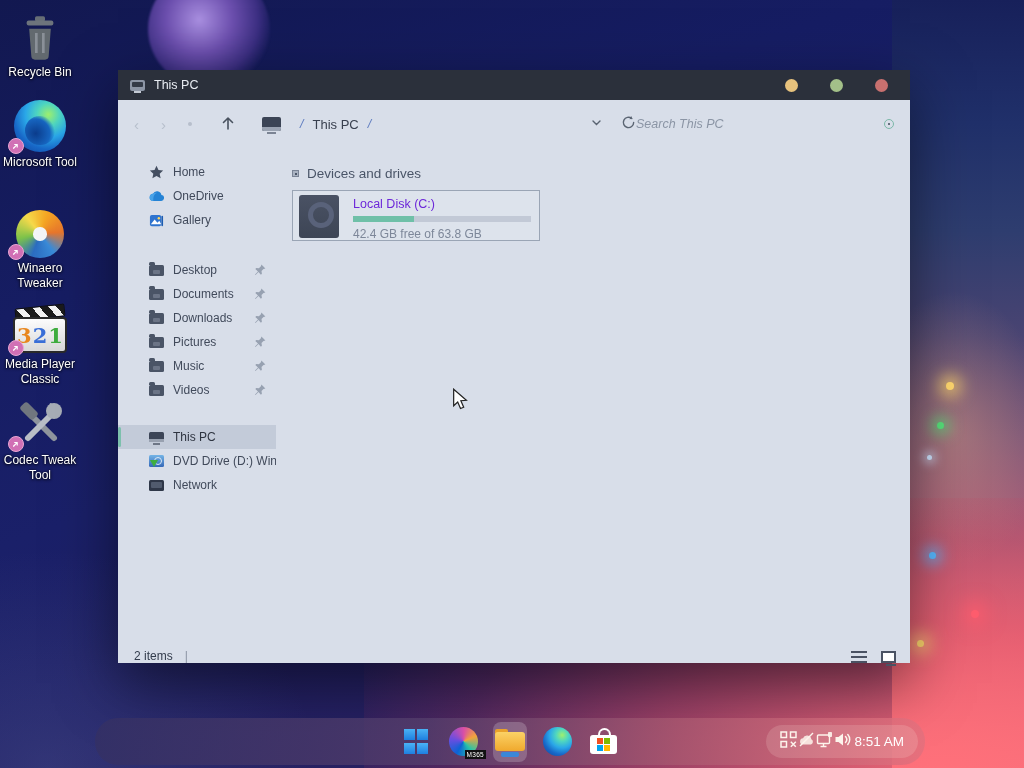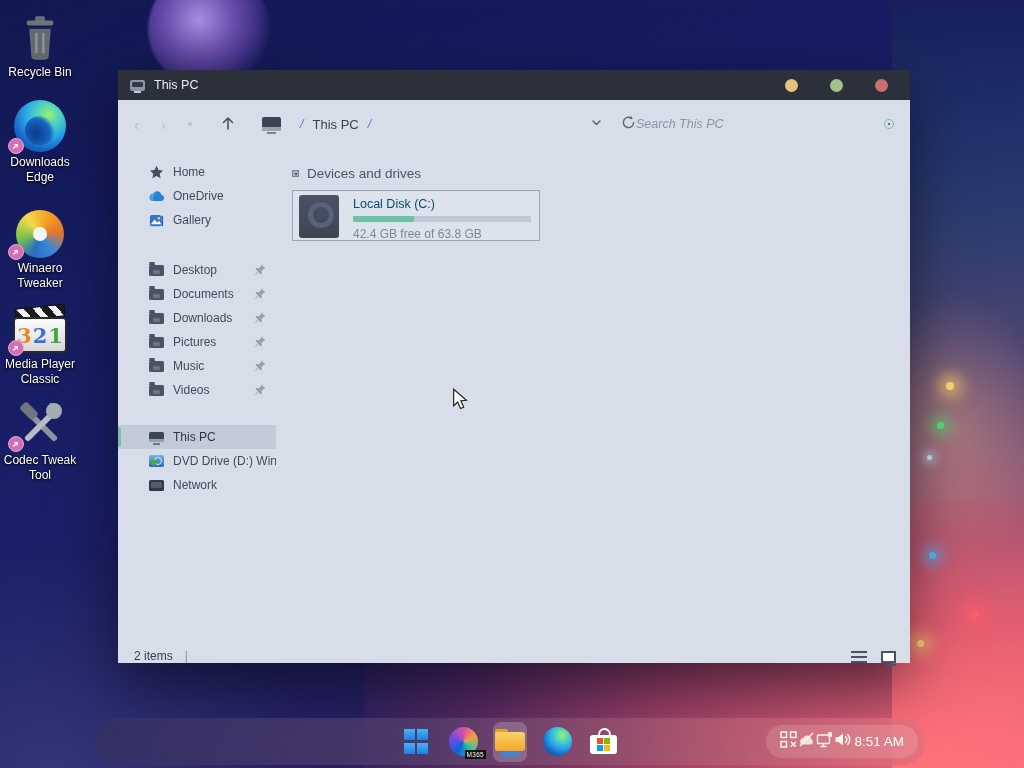--- a/index.html
+++ b/index.html
@@ -91,21 +91,21 @@
 
   .main { flex:1; position:relative; padding:18px 0 0 16px; }
   .sec-head { display:flex; align-items:center; color:#4a5568; font-size:13.5px; }
   .sec-box { width:7px; height:7px; border:1px solid #7a8496; background:#aab3c2; margin-right:8px; position:relative; }
   .sec-box::after { content:""; position:absolute; left:1.5px; top:1.5px; width:2.5px; height:2.5px; background:#4a5568; }
   .drives { display:flex; margin-top:9px; }
   .drive-card { width:248px; height:51px; border:1px solid #9aa5b5; background:#dde3ec; display:flex; padding:4px 10px 4px 6px; }
   .hdd { width:40px; height:43px; background:linear-gradient(180deg,#4a5264,#3d4555); border-radius:3px; position:relative; flex:none; margin-right:14px; }
   .hdd::before { content:""; position:absolute; left:9px; top:7px; width:16px; height:16px; border-radius:50%; border:5px solid #59627a; }
   .drive-meta { flex:1; padding-top:2px; }
-  .drive-name { color:#0c4a6e; font-size:12.5px; }
+  .drive-name { color:#6d28d9; font-size:12.5px; }
   .bar { margin-top:5px; width:178px; height:6px; background:#c2c9d6; }
   .bar-fill { height:100%; background:#6fc0a8; }
   .drive-info { margin-top:5px; color:#7d8799; font-size:12px; }
   .dvd-item { display:flex; margin-left:32px; padding-top:2px; }
   .dvd-art { position:relative; width:44px; height:40px; flex:none; margin-right:12px; }
   .dvd-case { position:absolute; left:2px; top:10px; width:40px; height:28px; border:1px solid #1d4f92; border-radius:2px;
     background:linear-gradient(180deg,#8cc8f0 0%,#4e93d8 45%,#2f6fc2 100%); }
   .dvd-meta { width:180px; }
   .dvd-name { color:#2e3440; font-size:12px; line-height:15px; }
   .dvd-info { margin-top:2px; color:#7d8799; font-size:12px; }
@@ -176,21 +176,21 @@
     <div class="lbl">Recycle Bin</div>
   </div>
 
   <div class="dicon" style="top:98px;">
     <div class="art">
       <div class="edge-orb"></div>
       <div class="badge">
           <span>➜</span>
         </div>
     </div>
-    <div class="lbl">Downloads Edge</div>
+    <div class="lbl">Microsoft Tool</div>
   </div>
 
   <div class="dicon" style="top:204px;">
     <div class="art">
       <div class="winaero-orb"></div>
       <div class="badge">
           <span>➜</span>
         </div>
     </div>
     <div class="lbl">Winaero Tweaker</div>

